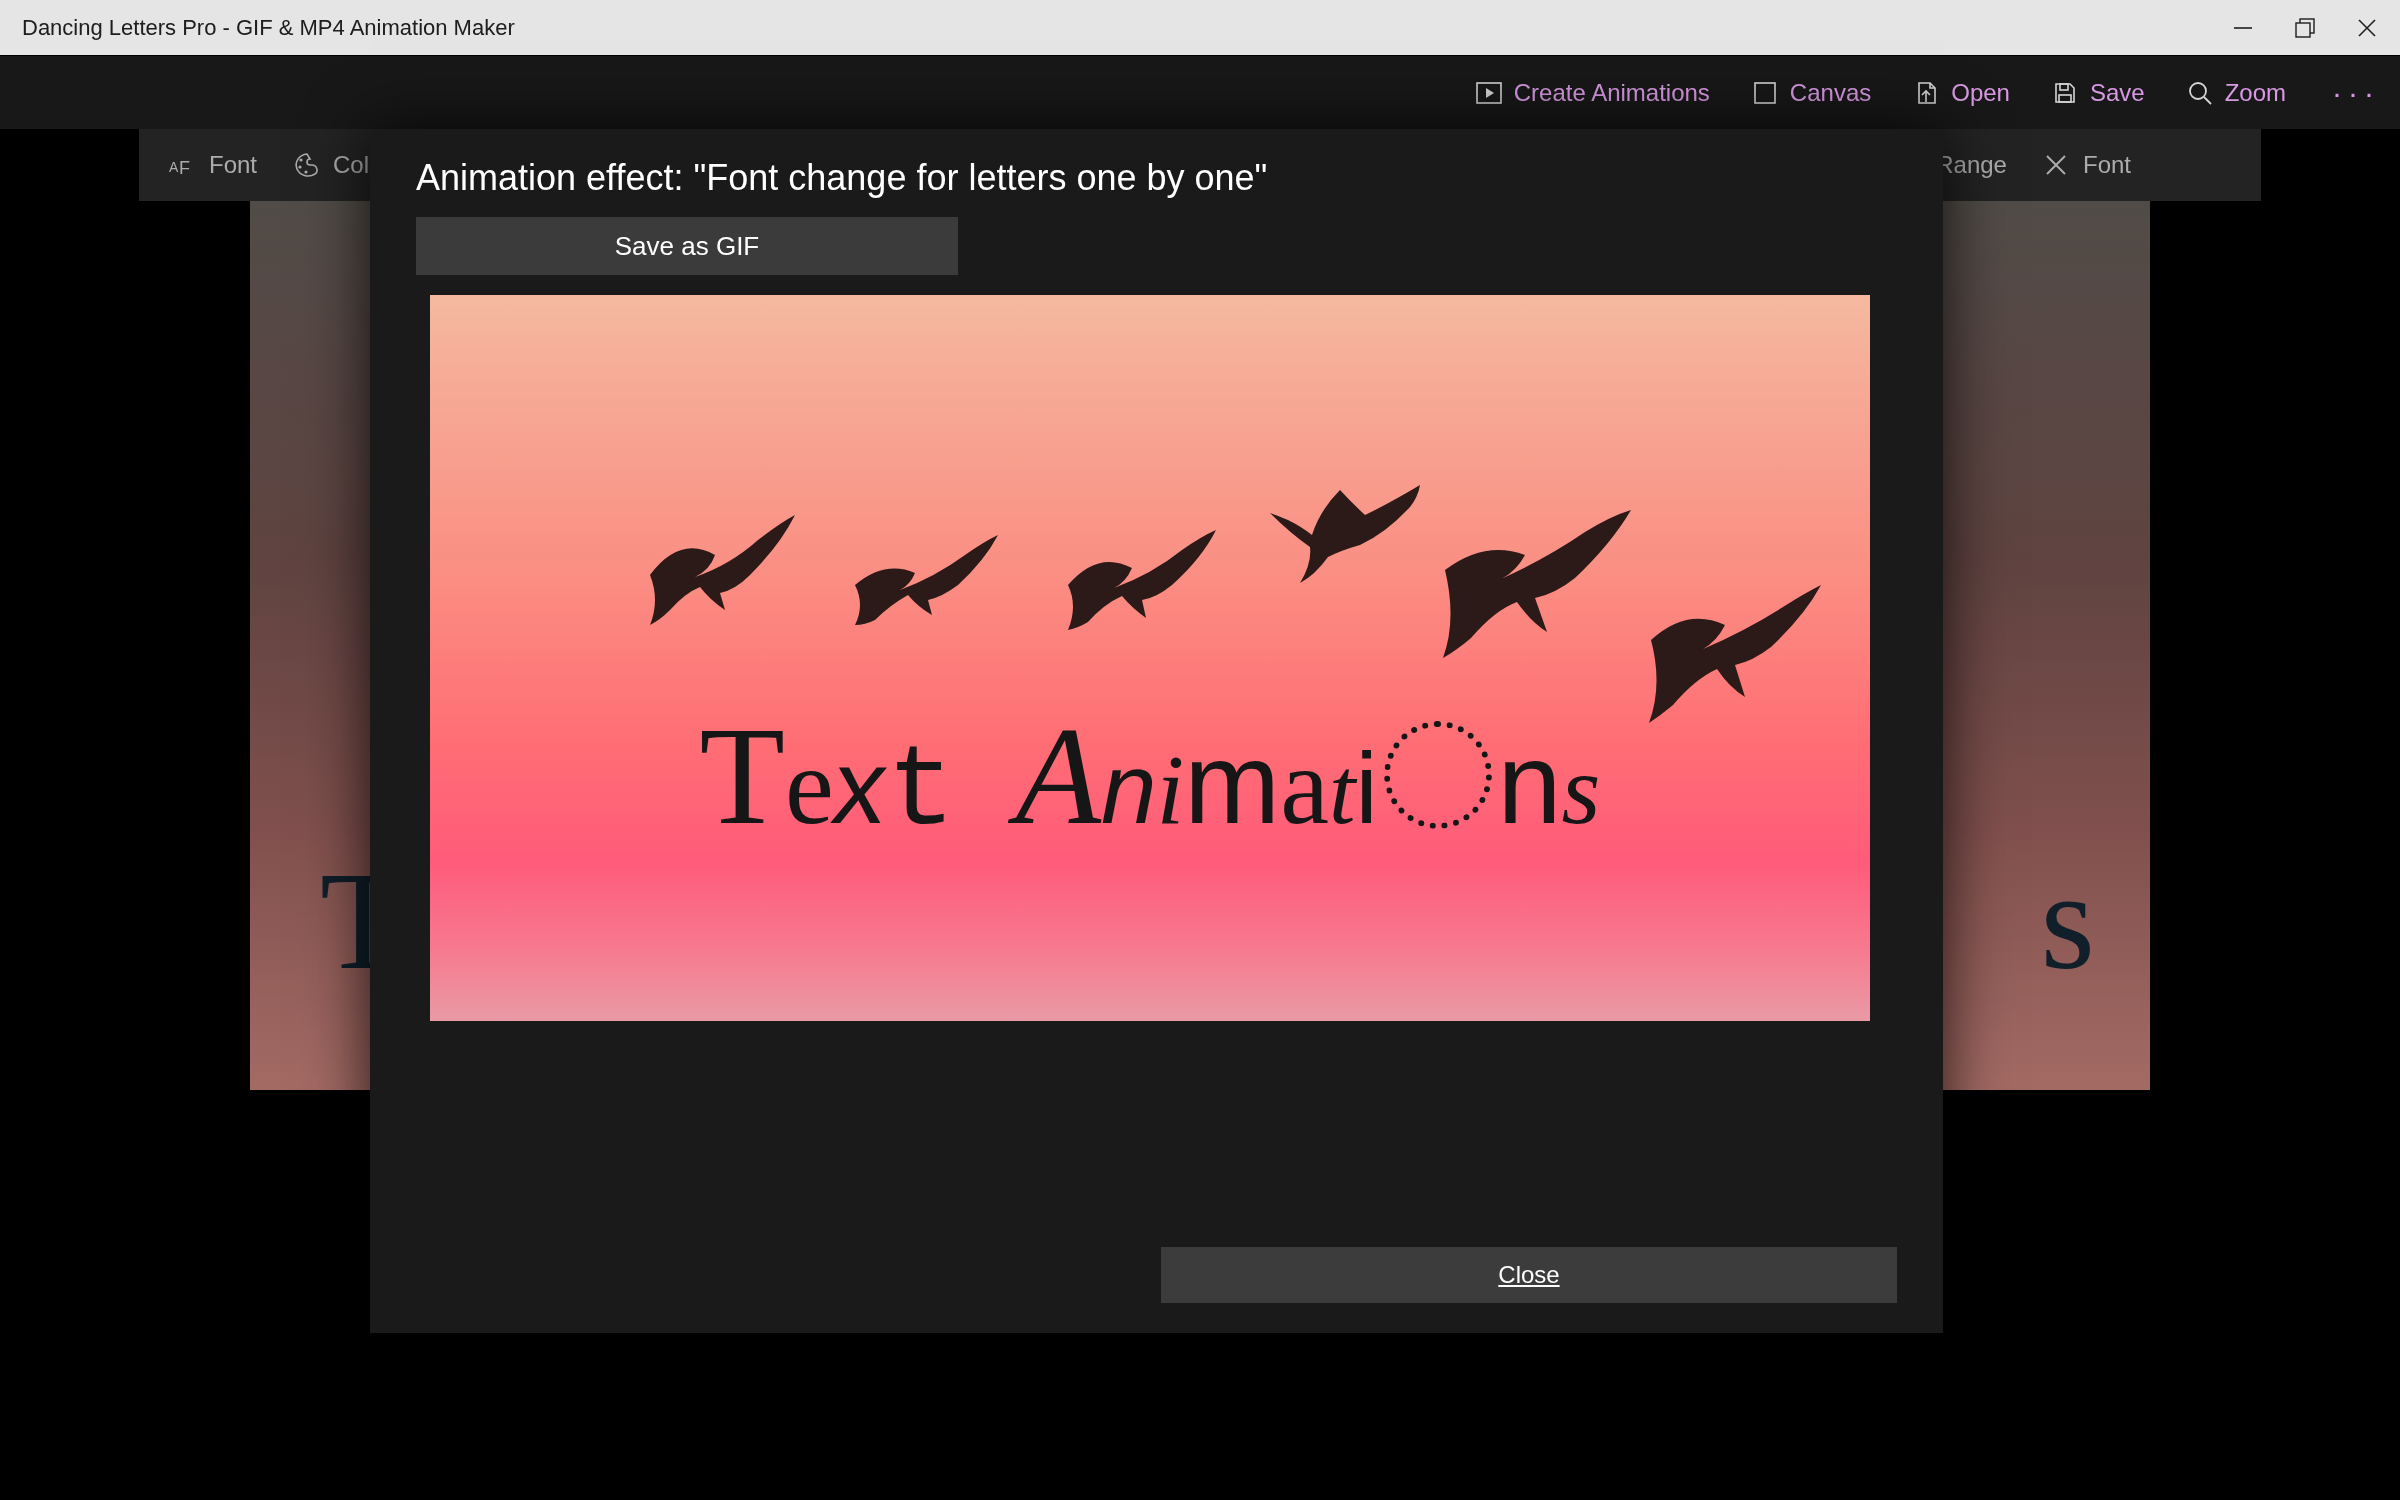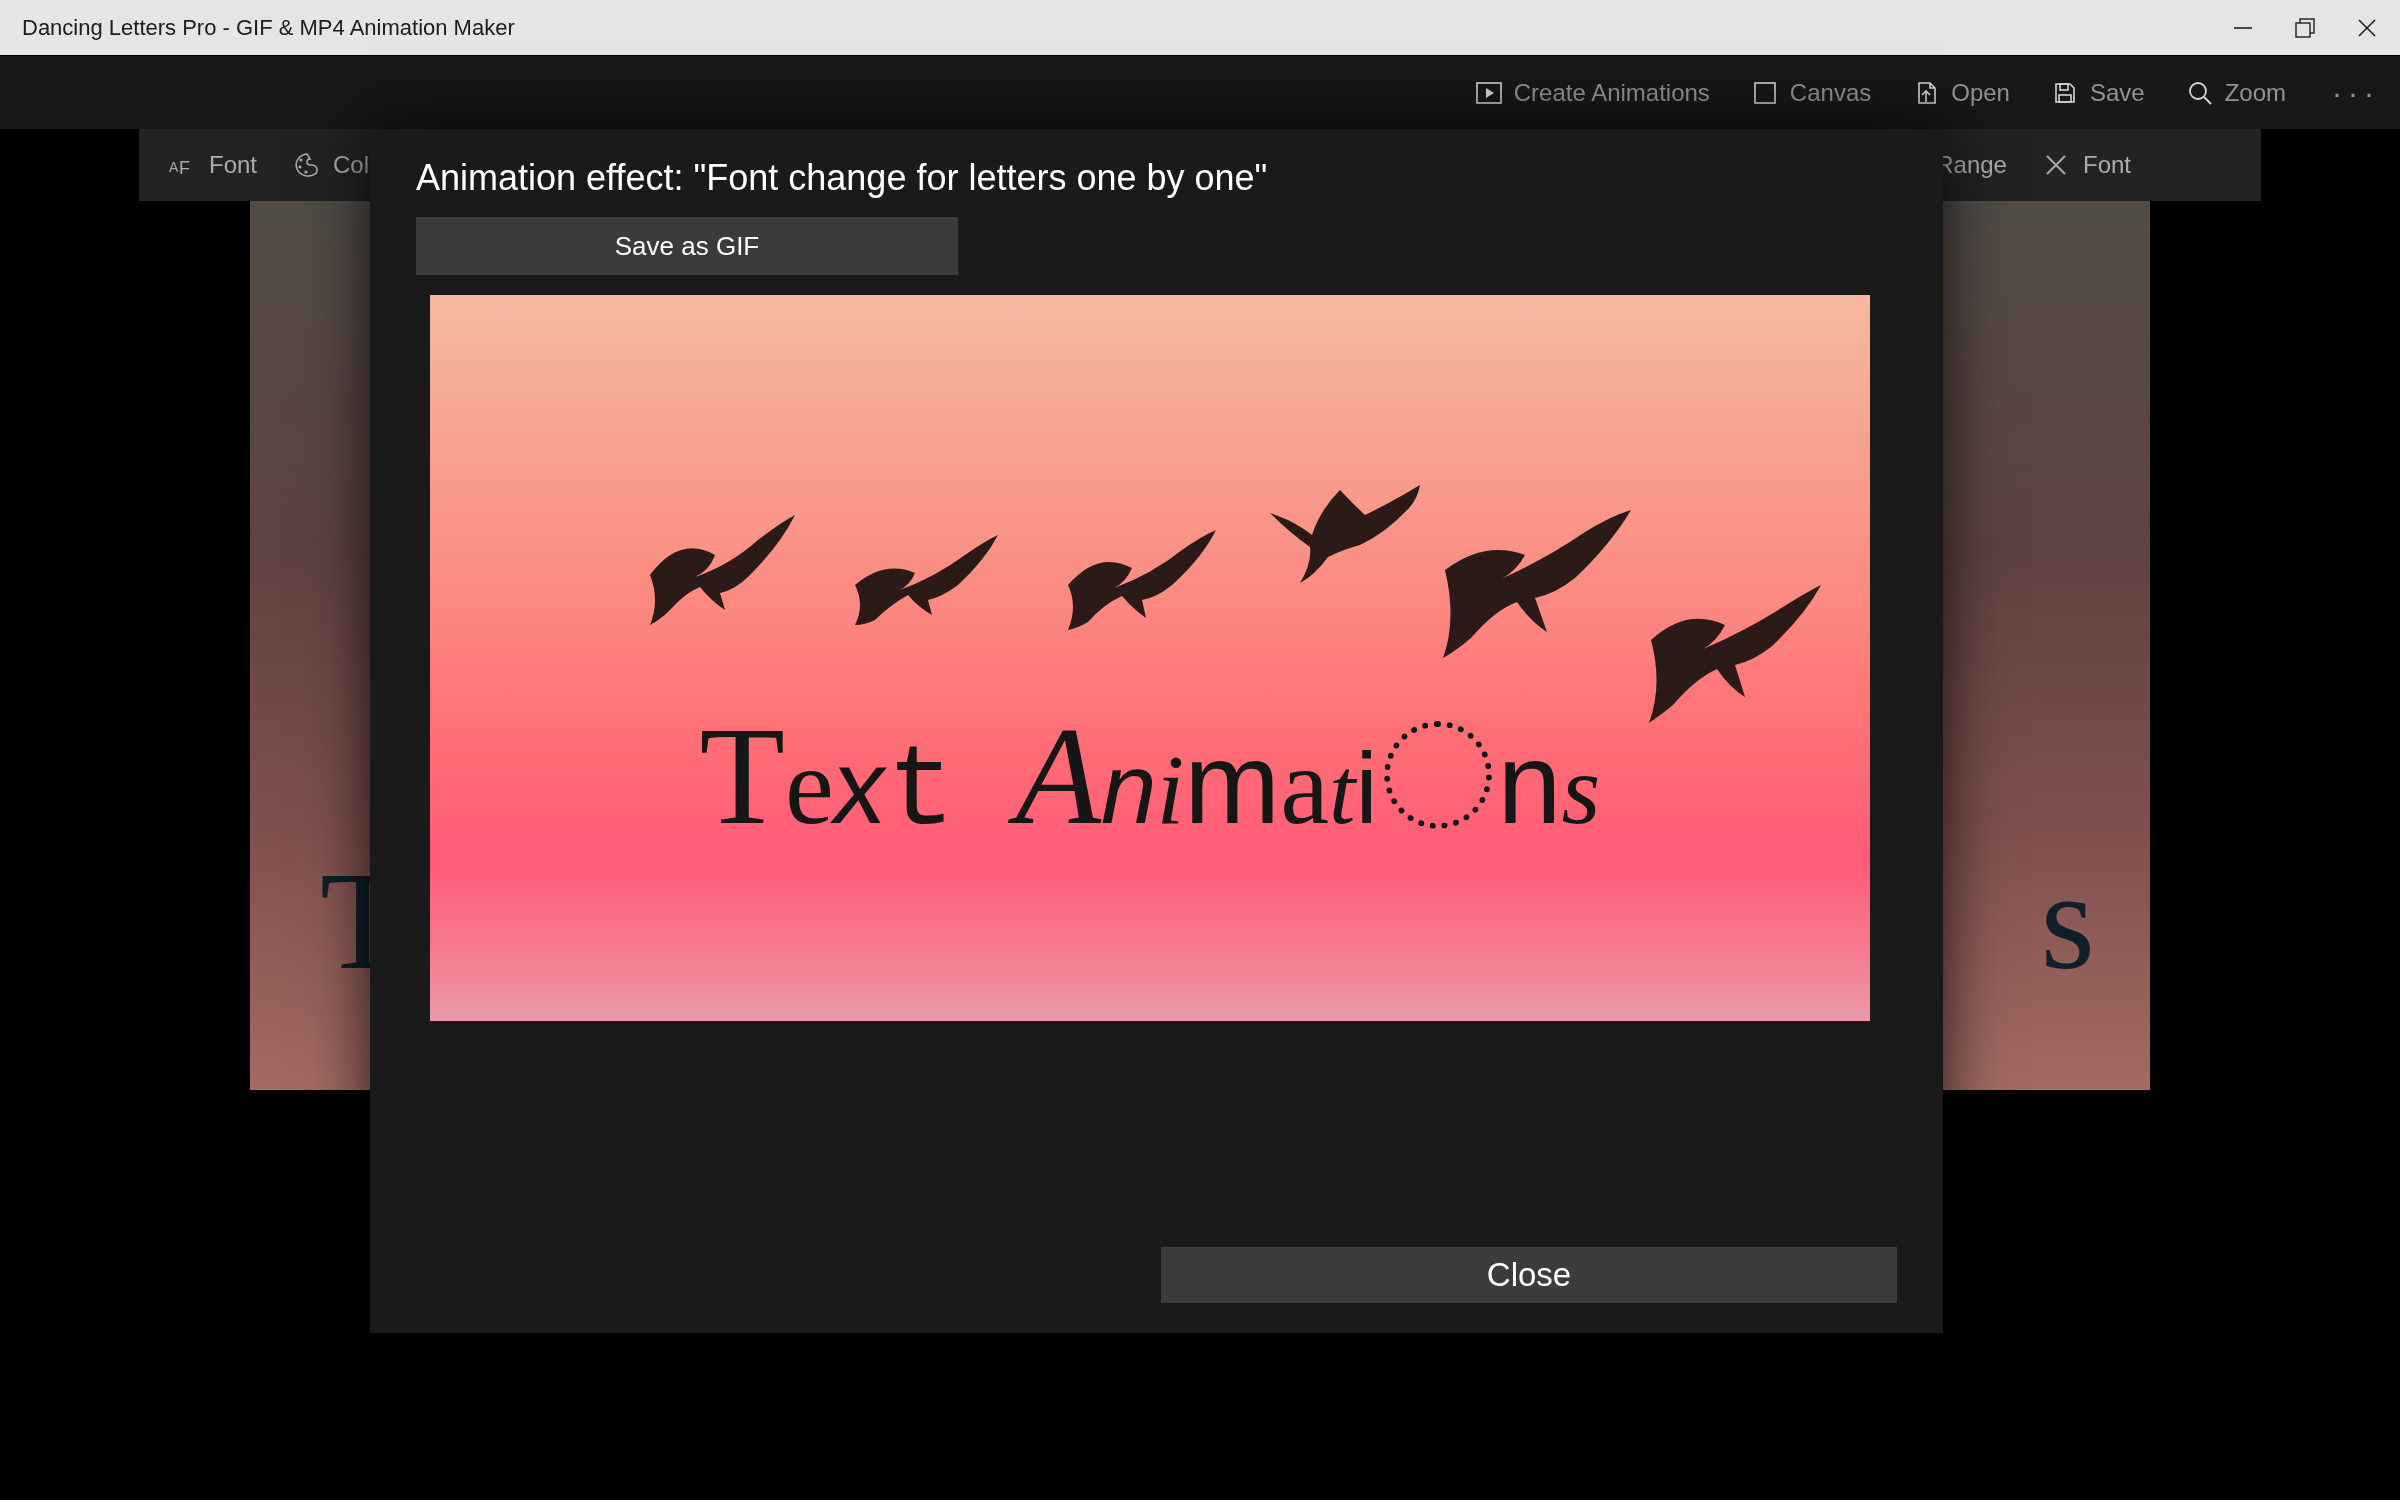--- a/index.html
+++ b/index.html
@@ -13,21 +13,21 @@
 .titlebar .title { font-size: 22px; color: #222; }
 .win-controls { display: flex; gap: 40px; align-items: center; margin-right: 10px; }
 .win-controls span { font-size: 20px; color: #222; display:inline-flex; align-items:center; justify-content:center; }
 
 
 .appbar {
   height: 74px; background: #1b1b1b; width: 2400px; display: flex; align-items: center;
   justify-content: flex-end; padding-right: 20px; gap: 42px; color: #d8d8d8;
   border-top: 1px solid #000;
 }
-.appbar .item { display: flex; align-items: center; gap: 12px; font-size: 24px; color: #a3a3a3; }
+.appbar .item { display: flex; align-items: center; gap: 12px; font-size: 24px; color: #f0abfc; }
 .appbar .item .ic { width: 26px; height: 26px; display:inline-flex; align-items:center; justify-content:center; }
 .appbar .dots { font-size: 30px; letter-spacing: 6px; margin-left: 4px; }
 
 
 .toolbar {
   position: absolute; top: 129px; left: 139px; right: 139px; height: 72px;
   background: #272727; display: flex; align-items: center; gap: 36px; padding: 0 30px;
   color: #bdbdbd; z-index: 2;
 }
 .tb-item { display: flex; align-items: center; gap: 14px; font-size: 24px; color: #c0c0c0; }
@@ -84,21 +84,21 @@
 .dotted-o {
   display:inline-block; width: 108px; height: 108px; border: 6px dotted #161616;
   border-radius: 50%; margin: 0 6px; position:relative; top: 6px;
 }
 .l12 { font-family: Arial, sans-serif; font-size: 115px; }
 .l13 { font-family: "Times New Roman", serif; font-size: 100px; font-style: italic; }
 
 .close-row { position: absolute; bottom: 30px; right: 46px; width: 736px; }
 .close-btn {
   width: 736px; height: 56px; background: #3c3c3c; color: #fff; border: none;
-  font-size: 33px; cursor: pointer;
+  font-size: 24px; cursor: pointer; text-decoration: underline;
 }
 
 .dimmer { position:absolute; inset:0; background: rgba(0,0,0,0.1); z-index:3; pointer-events:none;}
 
 svg { display:block; }
 </style>
 </head>
 <body>
 
 <div class="titlebar">

